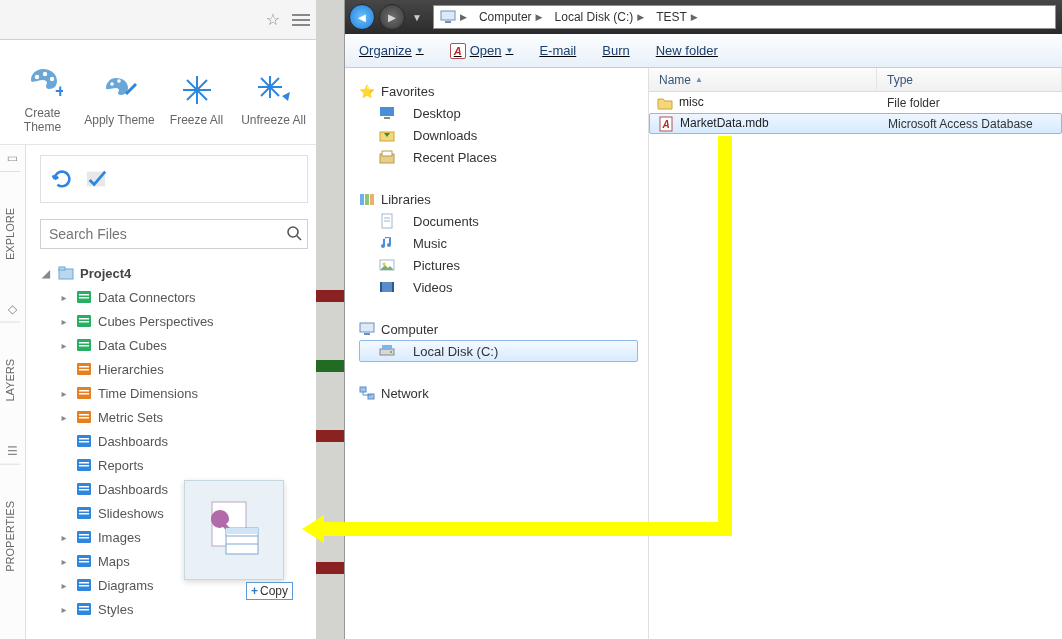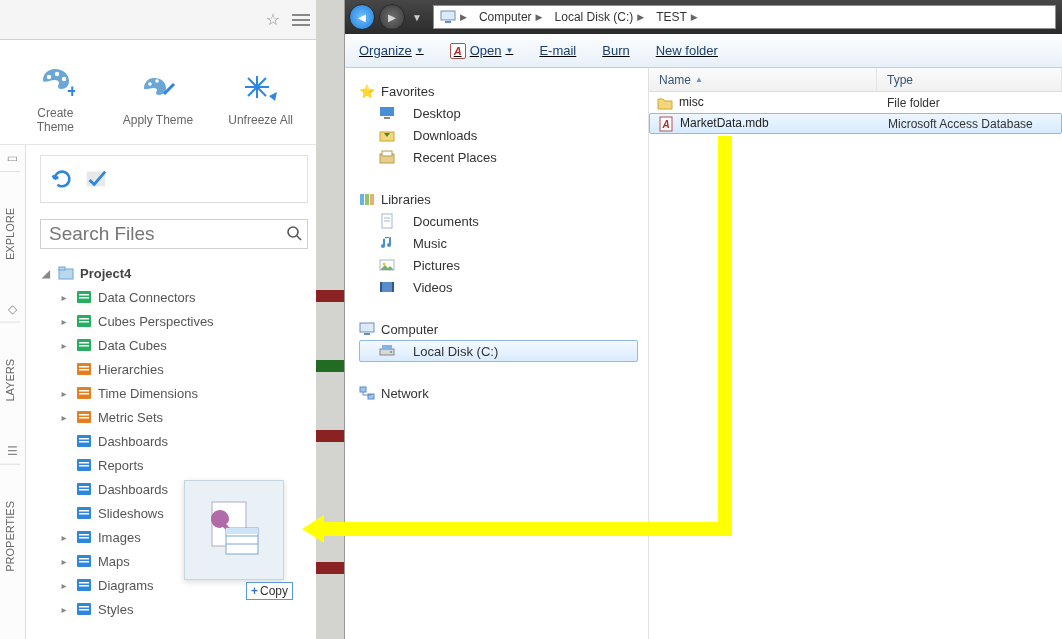--- a/index.html
+++ b/index.html
@@ -19,21 +19,21 @@
 .toolbar-item .lbl { text-align:center; }
 
 .vtabs { position:absolute; left:0; top:145px; width:26px; bottom:0; border-right:1px solid #e0e0e0; background:#fcfcfc; }
 .vtab { writing-mode: vertical-rl; transform: rotate(180deg); font-size:11px; color:#666; text-align:center; padding:36px 4px; border-bottom:1px solid #e0e0e0; }
 .vtab-icon { font-size:12px; color:#888; text-align:center; padding:6px 0; }
 
 .panel { position:absolute; left:26px; top:145px; right:0; bottom:0; padding:10px 8px 0 14px; }
 .btnbar { height:48px; border:1px solid #e0e0e0; background:#fff; display:flex; align-items:center; padding:0 10px; gap:12px; margin-bottom:16px; }
 .btnbar svg { width:22px; height:22px; }
 .searchrow { position:relative; margin-bottom:12px; }
-.searchrow input { width:100%; height:30px; border:1px solid #d0d0d0; padding:0 16px 0 8px; font-size:19px; color:#15803d; }
+.searchrow input { width:100%; height:30px; border:1px solid #d0d0d0; padding:0 16px 0 8px; font-size:14px; color:#15803d; }
 .searchrow .mag { position:absolute; right:6px; top:6px; color:#555; }
 
 .tree { font-size:13px; color:#555; }
 .tree-row { display:flex; align-items:center; height:24px; gap:6px; cursor:pointer; }
 .exp { width:12px; color:#888; font-size:10px; text-align:center; }
 .tree-row.depth0 { padding-left:0; font-weight:bold; color:#444; }
 .tree-row.depth1 { padding-left:18px; }
 .tree-ico { width:16px; height:16px; display:flex; align-items:center; justify-content:center; }
 .tree-ico svg { width:16px; height:16px; }
 
@@ -119,20 +119,33 @@
     <div class="toolbar-item">
       <div class="icon-slot">
           <svg viewBox="0 0 40 40">
             <path fill="#6aa7d6" d="M16 8c7 0 12 4 12 10 0 4-3 7-7 7-2 0-3-1-3-2 0-1 1-2 1-3 0-1-1-2-3-2-5 0-10 3-10 0 0-5 4-10 10-10z"></path>
             <path stroke="#2e86de" stroke-width="3" fill="none" d="M26 24l10-10"></path>
             <circle cx="12" cy="14" r="1.8" fill="#fff"></circle>
             <circle cx="19" cy="11" r="1.8" fill="#fff"></circle>
           </svg>
         </div>
       <div class="lbl">Apply Theme</div>
+    </div>
+    <div class="toolbar-item">
+      <div class="icon-slot">
+          <svg viewBox="0 0 40 40">
+            <g stroke="#2e86de" stroke-width="2">
+              <line x1="20" y1="6" x2="20" y2="34"></line>
+              <line x1="6" y1="20" x2="34" y2="20"></line>
+              <line x1="10" y1="10" x2="30" y2="30"></line>
+              <line x1="30" y1="10" x2="10" y2="30"></line>
+            </g>
+          </svg>
+        </div>
+      <div class="lbl">Freeze All</div>
     </div>
     <div class="toolbar-item">
       <div class="icon-slot">
           <svg viewBox="0 0 40 40">
             <g stroke="#2e86de" stroke-width="2">
               <line x1="16" y1="6" x2="16" y2="28"></line>
               <line x1="4" y1="17" x2="28" y2="17"></line>
               <line x1="7" y1="8" x2="25" y2="26"></line>
               <line x1="25" y1="8" x2="7" y2="26"></line>
             </g>

